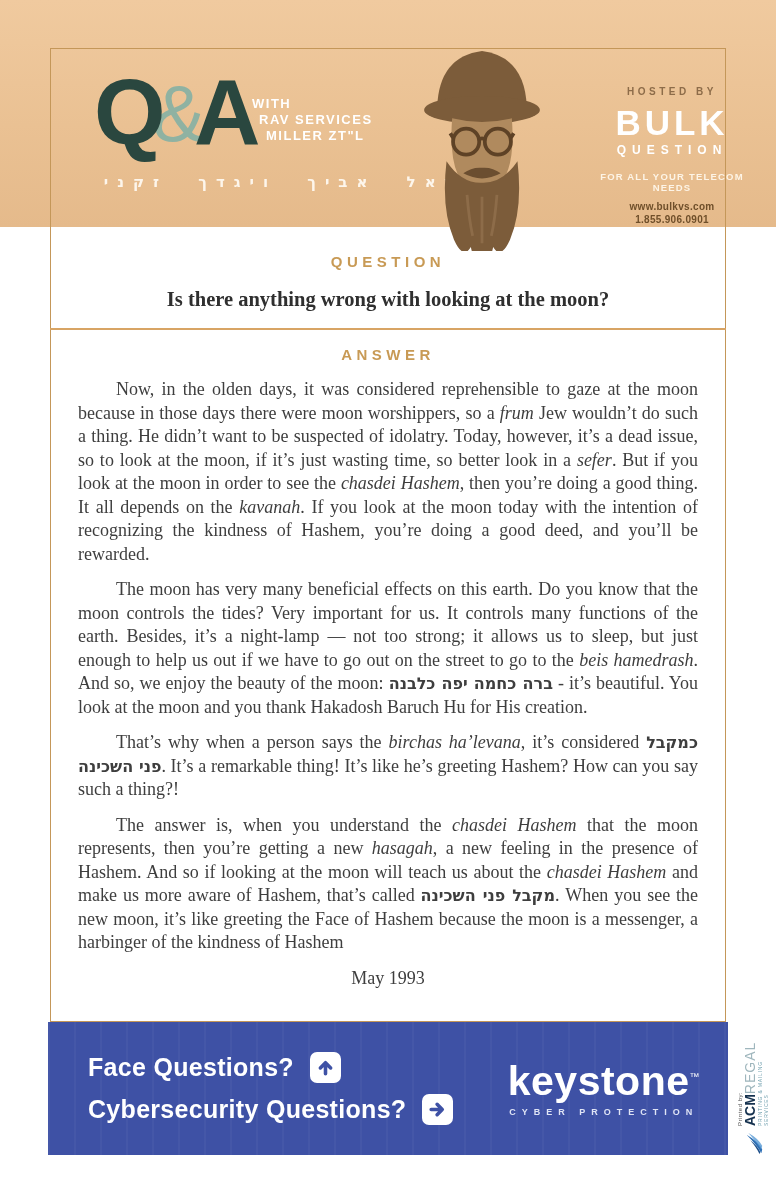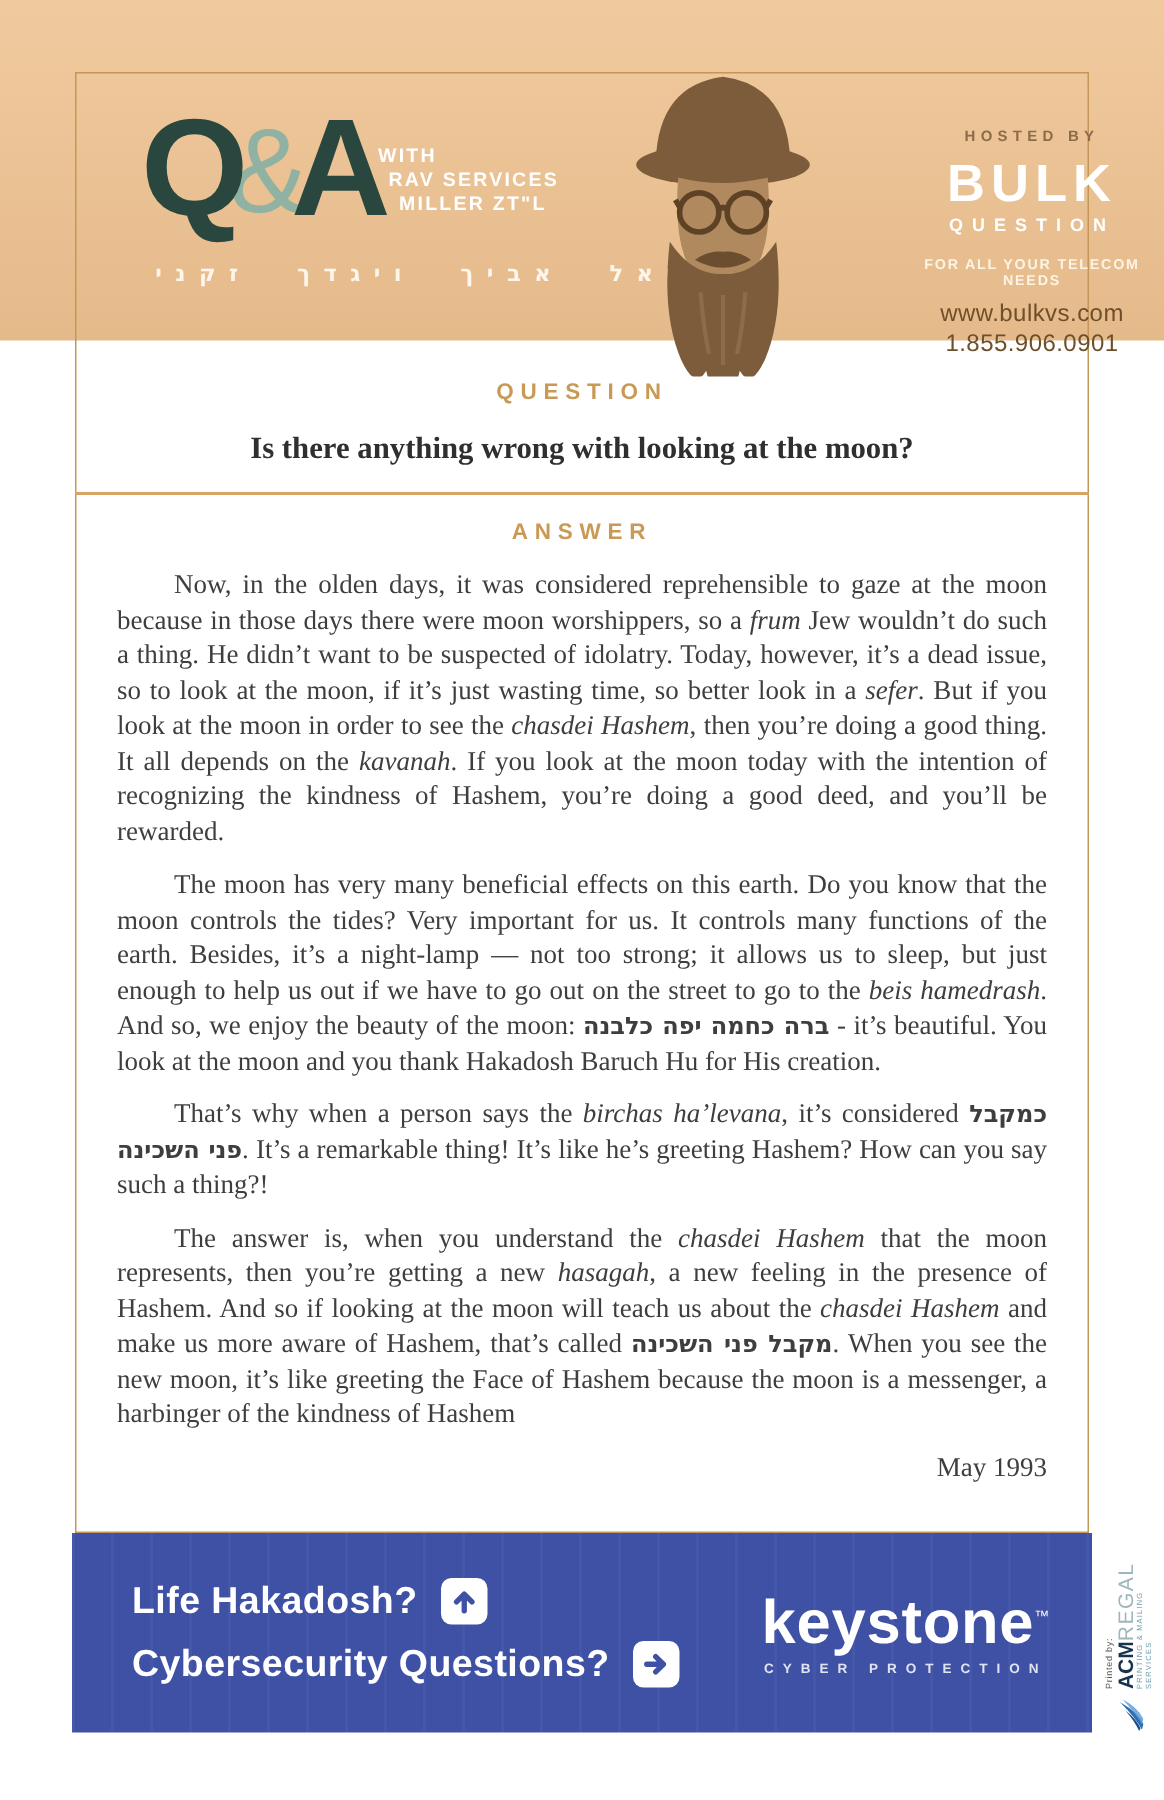--- a/index.html
+++ b/index.html
@@ -21,43 +21,43 @@
   .with-block .l2 { padding-left:7px; }
   .with-block .l3 { padding-left:14px; }
 
   .hebrew-verse { position:absolute; left:95px; top:173px; width:370px; z-index:2;
                   color:#fdf6ec; font-weight:bold; font-size:15px; letter-spacing:9px; word-spacing:16px;
                   direction:rtl; text-align:right; white-space:nowrap; overflow:hidden;
                   font-family:"DejaVu Sans", sans-serif; }
 
   .portrait { position:absolute; left:398px; top:36px; width:168px; height:215px; z-index:3; }
 
-  .host-block { position:absolute; left:608px; top:86px; width:160px; text-align:center; z-index:2; }
+  .host-block { position:absolute; left:592px; top:86px; width:160px; text-align:center; z-index:2; }
   .hosted-by { color:#8d6c49; font-size:10px; font-weight:bold; letter-spacing:3.5px; }
   .bulk { color:#ffffff; font-size:35px; font-weight:800; letter-spacing:4px; margin-top:8px; line-height:1; }
   .bulk-sub { color:#ffffff; font-size:12px; font-weight:bold; letter-spacing:6px; margin-top:3px; }
   .tagline { color:#fdf4e6; font-size:9.5px; font-weight:bold; letter-spacing:1.2px; margin-top:14px; }
-  .website, .phone { color:#6f4f2a; font-size:16px; font-weight:400; margin-top:8px; letter-spacing:0.3px; cursor:pointer; }
+  .website, .phone { color:#6f4f2a; font-size:10px; font-weight:700; margin-top:8px; letter-spacing:0.3px; cursor:pointer; }
   .phone { margin-top:2px; }
 
   
   .question-sec { position:relative; padding-top:26px; text-align:center; z-index:2; }
   .sec-label { display:inline-block; color:#c89a55; font-size:15px; font-weight:bold; letter-spacing:4.5px; }
   .question-text { margin-top:17px; font-family:"Liberation Serif","DejaVu Serif",serif;
                    font-size:20.5px; font-weight:bold; color:#2f2f2f; }
   .divider { margin:17px 50px 0 50px; height:2px; background:#d8a464; }
 
   .answer-sec { position:relative; text-align:center; padding-top:16px; z-index:2; }
   .answer-body { width:620px; margin:14px auto 0 auto; text-align:justify;
                  font-family:"Liberation Serif","DejaVu Serif",serif;
                  font-size:18px; line-height:23.5px; color:#3e3e3e; }
   .para { text-indent:38px; margin-bottom:12px; }
   .it { font-style:italic; }
   .he { font-family:"DejaVu Sans","DejaVu Serif",sans-serif; font-weight:bold; font-size:16px; }
-  .date { text-align:right; font-size:18px; margin-top:12px; }
+  .date { text-align:center; font-size:18px; margin-top:12px; }
 
   
   .footer { position:absolute; left:48px; top:1022px; width:680px; height:133px; background:#3e51a5;
             background-image:repeating-linear-gradient(90deg, rgba(255,255,255,0.035) 0 2px, transparent 2px 26px);
             display:flex; align-items:center; justify-content:space-between; z-index:2; }
   .foot-left { margin-left:40px; display:flex; flex-direction:column; gap:11px; }
   .foot-row { display:flex; align-items:center; gap:16px; cursor:pointer; }
   .foot-q { color:#ffffff; font-size:25px; font-weight:800; letter-spacing:0.3px; }
   .badge { width:31px; height:31px; background:#ffffff; border-radius:7px;
            display:flex; align-items:center; justify-content:center; }
@@ -144,21 +144,21 @@
       <p class="para"><span>The moon has very many beneficial effects on this earth. Do you know that the moon controls the tides? Very important for us. It controls many functions of the earth. Besides, it’s a night-lamp — not too strong; it allows us to sleep, but just enough to help us out if we have to go out on the street to go to the </span><span class="it">beis hamedrash</span><span>. And so, we enjoy the beauty of the moon: </span><span class="he">ברה כחמה יפה כלבנה</span><span> - it’s beautiful. You look at the moon and you thank Hakadosh Baruch Hu for His creation.</span></p>
       <p class="para"><span>That’s why when a person says the </span><span class="it">birchas ha’levana</span><span>, it’s considered </span><span class="he">כמקבל פני השכינה</span><span>. It’s a remarkable thing! It’s like he’s greeting Hashem? How can you say such a thing?!</span></p>
       <p class="para"><span>The answer is, when you understand the </span><span class="it">chasdei Hashem</span><span> that the moon represents, then you’re getting a new </span><span class="it">hasagah</span><span>, a new feeling in the presence of Hashem. And so if looking at the moon will teach us about the </span><span class="it">chasdei Hashem</span><span> and make us more aware of Hashem, that’s called </span><span class="he">מקבל פני השכינה</span><span>. When you see the new moon, it’s like greeting the Face of Hashem because the moon is a messenger, a harbinger of the kindness of Hashem</span></p>
       <div class="date">May 1993</div>
     </div>
   </div>
 
   <div class="footer">
     <div class="foot-left">
       <div class="foot-row">
-        <span class="foot-q">Life Hakadosh?</span>
+        <span class="foot-q">Face Questions?</span>
         <span class="badge">
           <svg width="19" height="19" viewBox="0 0 24 24">
             <path d="M12 20 V6 M5.5 12.5 L12 6 L18.5 12.5" stroke="#3e51a5" stroke-width="4.5" fill="none" stroke-linecap="round" stroke-linejoin="round"></path>
           </svg>
         </span>
       </div>
       <div class="foot-row">
         <span class="foot-q">Cybersecurity Questions?</span>
         <span class="badge">
           <svg width="19" height="19" viewBox="0 0 24 24">

